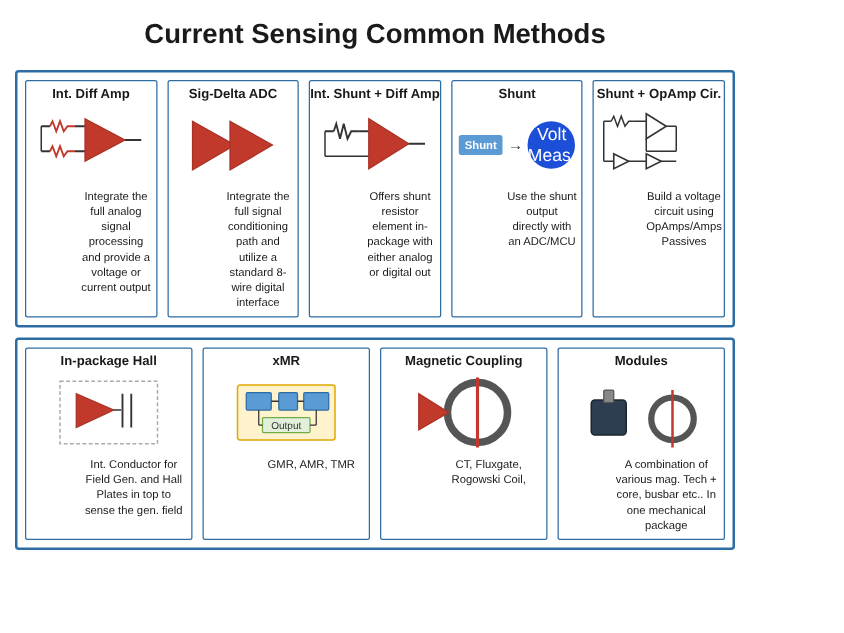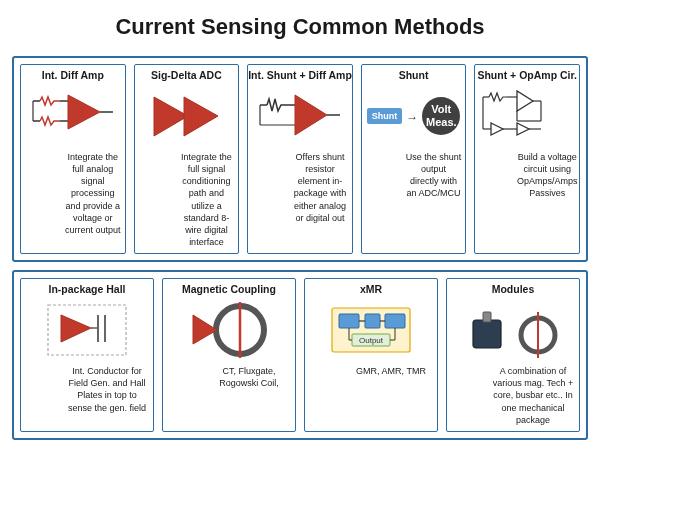--- a/index.html
+++ b/index.html
@@ -83,24 +83,24 @@
     .shunt-box {
       background: #5b9bd5;
       color: white;
       font-size: 9px;
       font-weight: bold;
       padding: 3px 5px;
       border-radius: 2px;
       text-align: center;
     }
     .volt-meas-circle {
-      background: #404040;
+      background: #1d4ed8;
       color: white;
-      font-size: 11px;
-      font-weight: bold;
+      font-size: 14px;
+      font-weight: normal;
       width: 38px;
       height: 38px;
       border-radius: 50%;
       display: flex;
       align-items: center;
       justify-content: center;
       text-align: center;
       line-height: 1.2;
     }
     .arrow-right {
@@ -230,36 +230,20 @@
             <line x1="62" y1="15" x2="62" y2="42" stroke="#333" stroke-width="1.5"></line>
 
             <line x1="48" y1="28" x2="54" y2="28" stroke="#333" stroke-width="1.2"></line>
           </svg>
         </div>
         <div class="cell-desc">Int. Conductor for Field Gen. and Hall Plates in top to sense the gen. field</div>
       </div>
 
 
       <div class="cell">
-        <div class="cell-header">Magnetic Coupling</div>
-        <div class="cell-icon">
-          <svg width="88" height="60" viewBox="0 0 88 60">
-
-            <ellipse cx="55" cy="30" rx="24" ry="24" fill="none" stroke="#555" stroke-width="6"></ellipse>
-            <ellipse cx="55" cy="30" rx="13" ry="13" fill="white" stroke="none"></ellipse>
-
-            <line x1="55" y1="2" x2="55" y2="58" stroke="#c0392b" stroke-width="2.5"></line>
-
-            <polygon points="8,15 8,44 32,30" fill="#c0392b" stroke="#a93226" stroke-width="1"></polygon>
-          </svg>
-        </div>
-        <div class="cell-desc">CT, Fluxgate, Rogowski Coil,</div>
-      </div>
-
-      <div class="cell">
         <div class="cell-header">xMR</div>
         <div class="cell-icon">
           <svg width="88" height="60" viewBox="0 0 88 60">
 
             <rect x="5" y="8" width="78" height="44" rx="2" fill="#fef3cd" stroke="#e0a800" stroke-width="1.2"></rect>
 
             <rect x="12" y="14" width="20" height="14" rx="1" fill="#5b9bd5" stroke="#2e6da4" stroke-width="1"></rect>
             <rect x="38" y="14" width="15" height="14" rx="1" fill="#5b9bd5" stroke="#2e6da4" stroke-width="1"></rect>
             <rect x="58" y="14" width="20" height="14" rx="1" fill="#5b9bd5" stroke="#2e6da4" stroke-width="1"></rect>
 
@@ -272,20 +256,36 @@
             <line x1="22" y1="28" x2="22" y2="40" stroke="#333" stroke-width="1"></line>
             <line x1="22" y1="40" x2="25" y2="40" stroke="#333" stroke-width="1"></line>
             <line x1="68" y1="28" x2="68" y2="40" stroke="#333" stroke-width="1"></line>
             <line x1="63" y1="40" x2="68" y2="40" stroke="#333" stroke-width="1"></line>
           </svg>
         </div>
         <div class="cell-desc">GMR, AMR, TMR</div>
       </div>
 
       <div class="cell">
+        <div class="cell-header">Magnetic Coupling</div>
+        <div class="cell-icon">
+          <svg width="88" height="60" viewBox="0 0 88 60">
+
+            <ellipse cx="55" cy="30" rx="24" ry="24" fill="none" stroke="#555" stroke-width="6"></ellipse>
+            <ellipse cx="55" cy="30" rx="13" ry="13" fill="white" stroke="none"></ellipse>
+
+            <line x1="55" y1="2" x2="55" y2="58" stroke="#c0392b" stroke-width="2.5"></line>
+
+            <polygon points="8,15 8,44 32,30" fill="#c0392b" stroke="#a93226" stroke-width="1"></polygon>
+          </svg>
+        </div>
+        <div class="cell-desc">CT, Fluxgate, Rogowski Coil,</div>
+      </div>
+
+      <div class="cell">
         <div class="cell-header">Modules</div>
         <div class="cell-icon">
           <svg width="90" height="60" viewBox="0 0 90 60">
 
             <rect x="5" y="20" width="28" height="28" rx="3" fill="#2c3e50" stroke="#1a252f" stroke-width="1.2"></rect>
 
             <rect x="15" y="12" width="8" height="10" rx="1" fill="#888" stroke="#555" stroke-width="1"></rect>
 
             <ellipse cx="70" cy="35" rx="17" ry="17" fill="none" stroke="#555" stroke-width="5"></ellipse>
             <ellipse cx="70" cy="35" rx="9" ry="9" fill="white" stroke="none"></ellipse>

